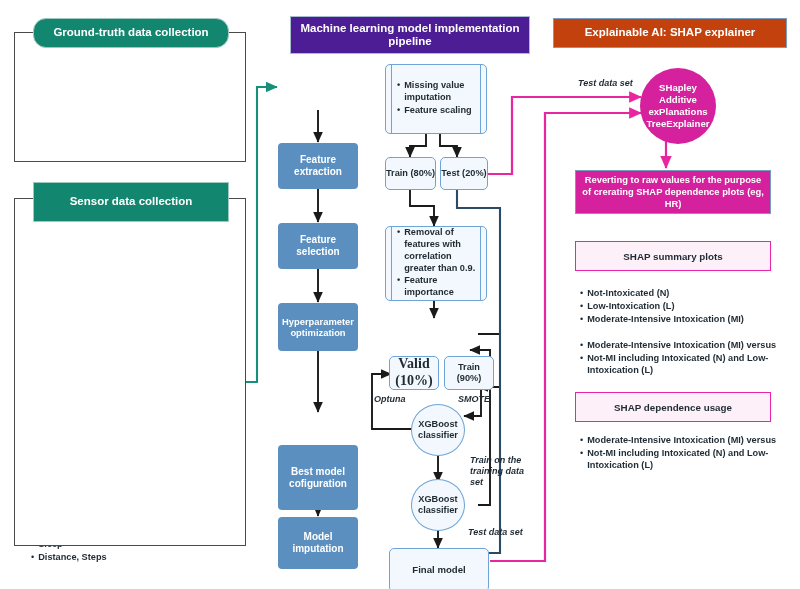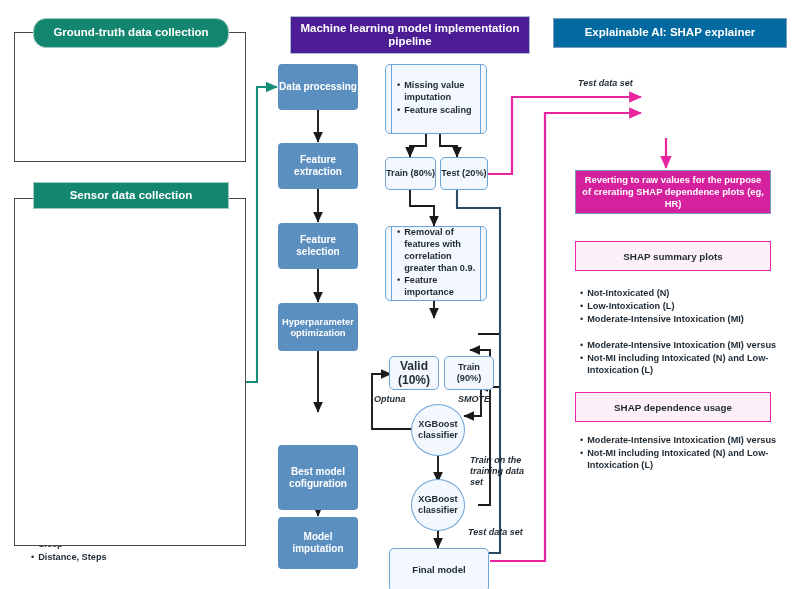--- a/index.html
+++ b/index.html
@@ -7,21 +7,21 @@
        font-family:"Liberation Sans","DejaVu Sans",sans-serif;
        color:#1f2a33;-webkit-font-smoothing:antialiased;}
   #stage{position:absolute;left:0;top:0;width:800px;height:589px;}
   .abs{position:absolute;box-sizing:border-box;}
 
   
   .hdr{color:#fff;font-weight:bold;display:flex;align-items:center;justify-content:center;
        text-align:center;line-height:1.15;z-index:6;}
   .hdr-teal{background:#13866f;border:1px solid #9fc8c0;}
   .hdr-navy{background:#4c1d95;border:1px solid #a9bdd0;}
-  .hdr-mag {background:#0369a1;border:1px solid #7b9bbd;text-align:right;}
+  .hdr-mag {background:#c2410c;border:1px solid #7b9bbd;text-align:right;}
 
   
   .panel{background:#fff;border:1.3px solid #4a4a4a;z-index:2;}
 
   
   .blackbox{background:#000;color:#fff;font-weight:bold;text-align:center;
             display:flex;align-items:center;justify-content:center;
             border:1.4px solid #5e9bd5;line-height:1.22;}
 
   
@@ -149,21 +149,21 @@
         <span class="dot">•</span>
         <span class="tx">Low-Intoxication (L)=1-3</span>
       </div>
     <div class="bi">
         <span class="dot">•</span>
         <span class="tx">Moderate-Intensive Intoxication (MI)=4-10</span>
       </div>
   </div>
 
   <div class="abs panel" style="left:14px;top:198px;width:232px;height:348px;"></div>
-  <div class="abs hdr hdr-teal" style="left:33px;top:182px;width:196px;height:27px;font-size:11.5px;">Sensor data collection</div>
+  <div class="abs hdr hdr-teal" style="left:33px;top:182px;width:196px;height:40px;font-size:11.5px;">Sensor data collection</div>
 
   <div class="abs blackbox" style="left:29px;top:214px;width:74px;height:78px;font-size:10.2px;padding:0 5px;">passive sensing via smart phone</div>
 
   <svg class="abs" style="left:108px;top:214px;width:134px;height:80px;" viewBox="0 0 134 80">
     <g fill="#111" stroke="none">
 
       <g transform="translate(4,2)">
         <path d="M13,2 C9,2 6,5 6,9 c0,5 7,13 7,13 s7,-8 7,-13 c0,-4 -3,-7 -7,-7 z"></path>
         <circle cx="13" cy="9" r="2.6" fill="#fff"></circle>
         <path d="M4,17 L2,25 L24,25 L21,17 L18,17 L20,23 L6,23 L8,17 z" fill="none" stroke="#111" stroke-width="1.4"></path>
@@ -331,21 +331,20 @@
         <span class="tx">Sleep</span>
       </div>
     <div class="bi">
         <span class="dot">•</span>
         <span class="tx">Distance, Steps</span>
       </div>
   </div>
 
   <div class="abs hdr hdr-navy" style="left:290px;top:16px;width:240px;height:38px;font-size:11.5px;padding:0 8px;">Machine learning model implementation pipeline</div>
 
-  <div class="abs stepbox" style="left:278px;top:64px;width:80px;height:46px;font-size:10px;">Data processing</div>
   <div class="abs stepbox" style="left:278px;top:143px;width:80px;height:46px;font-size:10px;">Feature extraction</div>
   <div class="abs stepbox" style="left:278px;top:223px;width:80px;height:46px;font-size:10px;">Feature selection</div>
   <div class="abs stepbox" style="left:278px;top:303px;width:80px;height:48px;font-size:9.4px;">Hyperparameter optimization</div>
   <div class="abs stepbox" style="left:278px;top:413px;width:80px;height:65px;font-size:10px;margin-top:32px;">Best model cofiguration</div>
   <div class="abs stepbox" style="left:278px;top:517px;width:80px;height:52px;font-size:10px;">Model imputation</div>
 
   <div class="abs lbox doc" style="left:385px;top:64px;width:102px;height:70px;font-size:9.2px;">
     <div class="inner blist">
       <div class="bi">
           <span class="dot">•</span>
@@ -368,38 +367,41 @@
           <span class="tx">Removal of features with correlation greater than 0.9.</span>
         </div>
       <div class="bi">
           <span class="dot">•</span>
           <span class="tx">Feature importance</span>
         </div>
     </div>
   </div>
 
 
-  <div class="abs lbox" style="left:389px;top:356px;width:50px;height:34px;font-size:12px;">Valid (10%)</div>
+  <div class="abs lbox" style="left:389px;top:356px;width:50px;height:34px;font-size:14px;font-family:Liberation Serif, serif;">Valid (10%)</div>
   <div class="abs lbox" style="left:444px;top:356px;width:50px;height:34px;font-size:9.2px;">Train (90%)</div>
 
   <div class="abs edgelabel" style="left:374px;top:394px;font-size:9px;">Optuna</div>
   <div class="abs edgelabel" style="left:458px;top:394px;font-size:9px;">SMOTE</div>
 
   <div class="abs circ" style="left:411px;top:404px;width:54px;height:52px;font-size:9.2px;">XGBoost classifier</div>
   <div class="abs circ" style="left:411px;top:479px;width:54px;height:52px;font-size:9.2px;">XGBoost classifier</div>
 
   <div class="abs edgelabel" style="left:470px;top:455px;width:56px;font-size:9px;">Train on the training data set</div>
   <div class="abs edgelabel" style="left:468px;top:527px;width:70px;font-size:9px;">Test data set</div>
 
   <div class="abs lbox" style="left:389px;top:548px;width:100px;height:44px;font-size:9.6px;">Final model</div>
 
   <div class="abs hdr hdr-mag" style="left:553px;top:18px;width:234px;height:30px;font-size:11.5px;">Explainable AI: SHAP explainer</div>
 
   <div class="abs edgelabel" style="left:578px;top:78px;font-size:9px;">Test data set</div>
 
+  <div class="abs" style="left:640px;top:68px;width:76px;height:76px;border-radius:50%;background:#d6219e;
+       color:#fff;font-weight:bold;font-size:9.6px;display:flex;align-items:center;justify-content:center;
+       text-align:center;line-height:1.25;padding:0 4px;box-sizing:border-box;z-index:6;">SHapley Additive exPlanations TreeExplainer</div>
 
   <div class="abs magbox" style="left:575px;top:170px;width:196px;height:44px;font-size:9.4px;padding:0 6px;">Reverting to raw values for the purpose of crerating SHAP dependence plots (eg, HR)</div>
 
   <div class="abs pinkbox" style="left:575px;top:241px;width:196px;height:30px;font-size:9.8px;">SHAP summary plots</div>
 
   <div class="abs blist" style="left:580px;top:288px;width:205px;font-size:9.2px;">
     <div class="bi">
         <span class="dot">•</span>
         <span class="tx">Not-Intoxicated (N)</span>
       </div>

